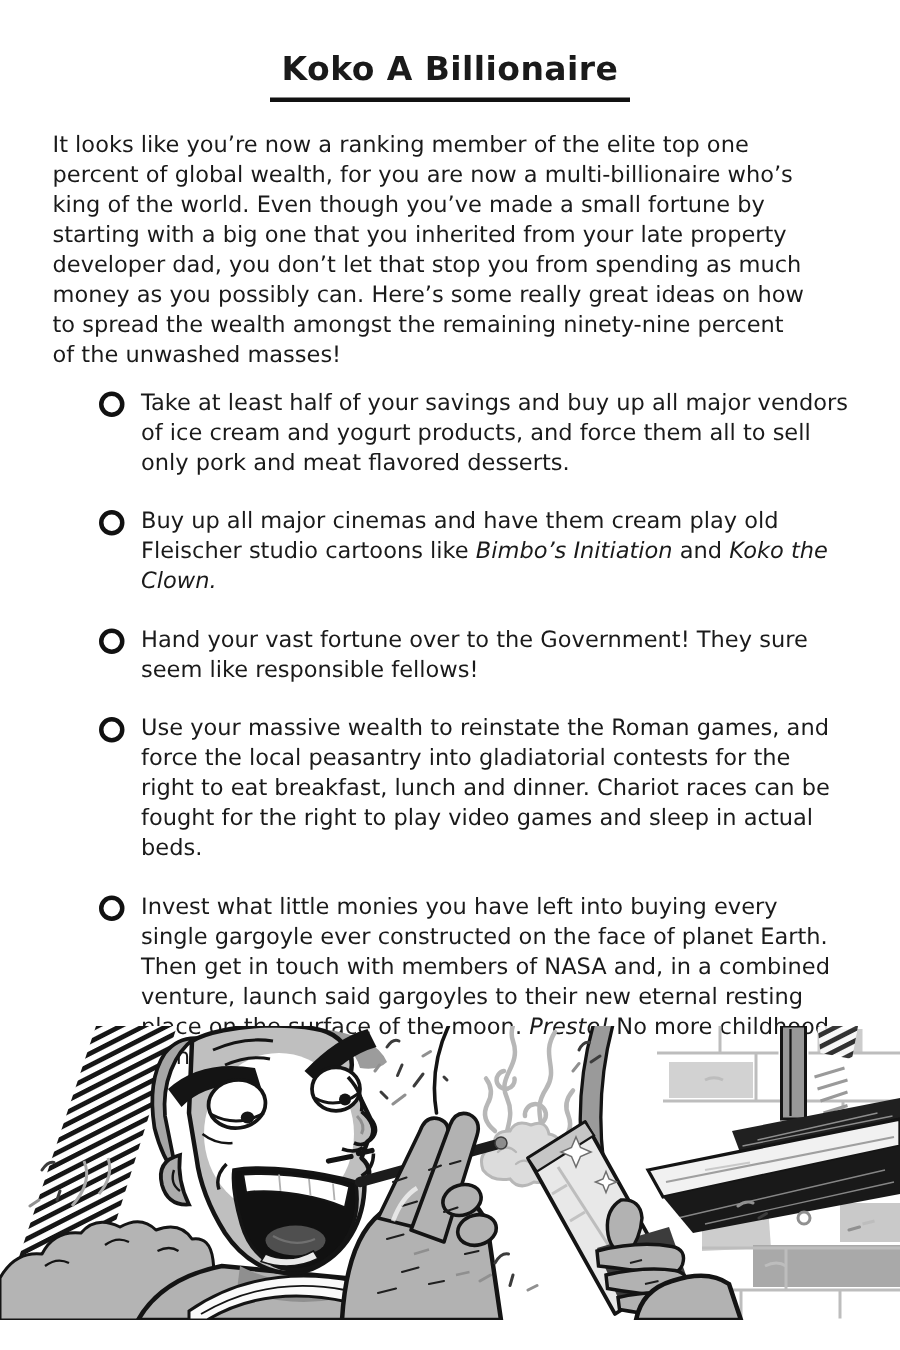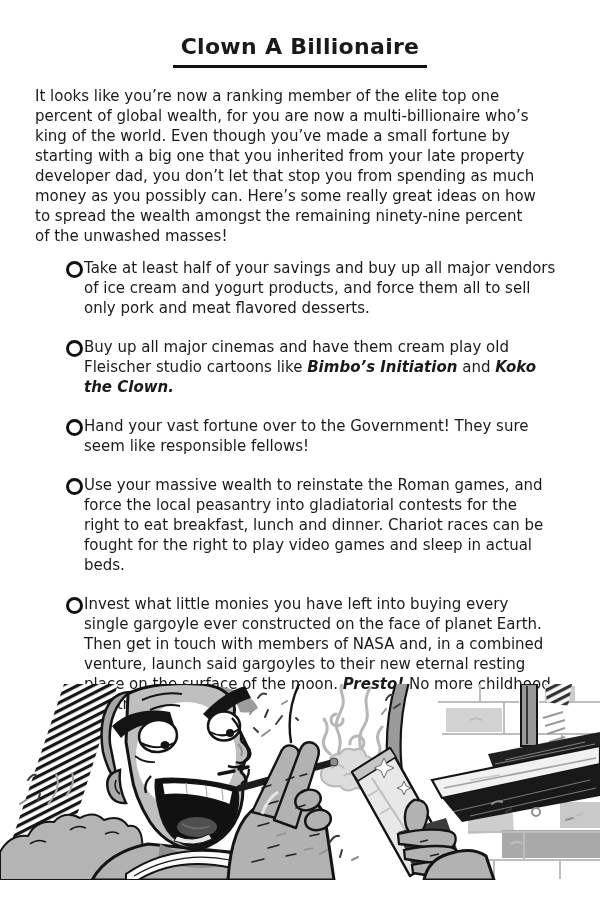--- a/index.html
+++ b/index.html
@@ -11,33 +11,33 @@
   .title{
     display:table;margin:34px auto 0;padding:0 8px 6px;
     font-size:22px;font-weight:bold;letter-spacing:.3px;
     border-bottom:3.5px solid #111;
   }
   .intro{
     margin:18px 40px 0 35px;max-width:505px;
     font-size:15px;line-height:20px;
   }
   ul.ideas{list-style:none;margin:12px 0 0 66px;padding:0;}
-  ul.ideas li{display:flex;gap:1px;margin:0 0 19px 0;}
+  ul.ideas li{display:flex;gap:11px;margin:0 0 19px 0;}
   .bullet{
     flex:0 0 auto;width:11px;height:11px;margin-top:3px;
     border:3px solid #111;border-radius:50%;
   }
   .item-text{max-width:472px;font-size:15px;line-height:20px;}
-  .item-text em{font-style:italic;font-weight:bold;}
+  .item-text em{font-style:italic;font-weight:normal;}
   svg.illus{position:absolute;left:0;top:684px;display:block;}
 </style>
 </head>
 <body>
 
-<h1 class="title">Clown A Billionaire</h1>
+<h1 class="title">Koko A Billionaire</h1>
 
 <p class="intro">It looks like you’re now a ranking member of the elite top one percent of global wealth, for you are now a multi-billionaire who’s king of the world. Even though you’ve made a small fortune by starting with a big one that you inherited from your late property developer dad, you don’t let that stop you from spending as much money as you possibly can. Here’s some really great ideas on how to spread the wealth amongst the remaining ninety-nine percent of the unwashed masses!</p>
 
 <ul class="ideas">
     <li>
       <span class="bullet"></span>
       <span class="item-text"><span>Take at least half of your savings and buy up all major vendors of ice cream and yogurt products, and force them all to sell only pork and meat flavored desserts.</span></span>
     </li>
     <li>
       <span class="bullet"></span>

